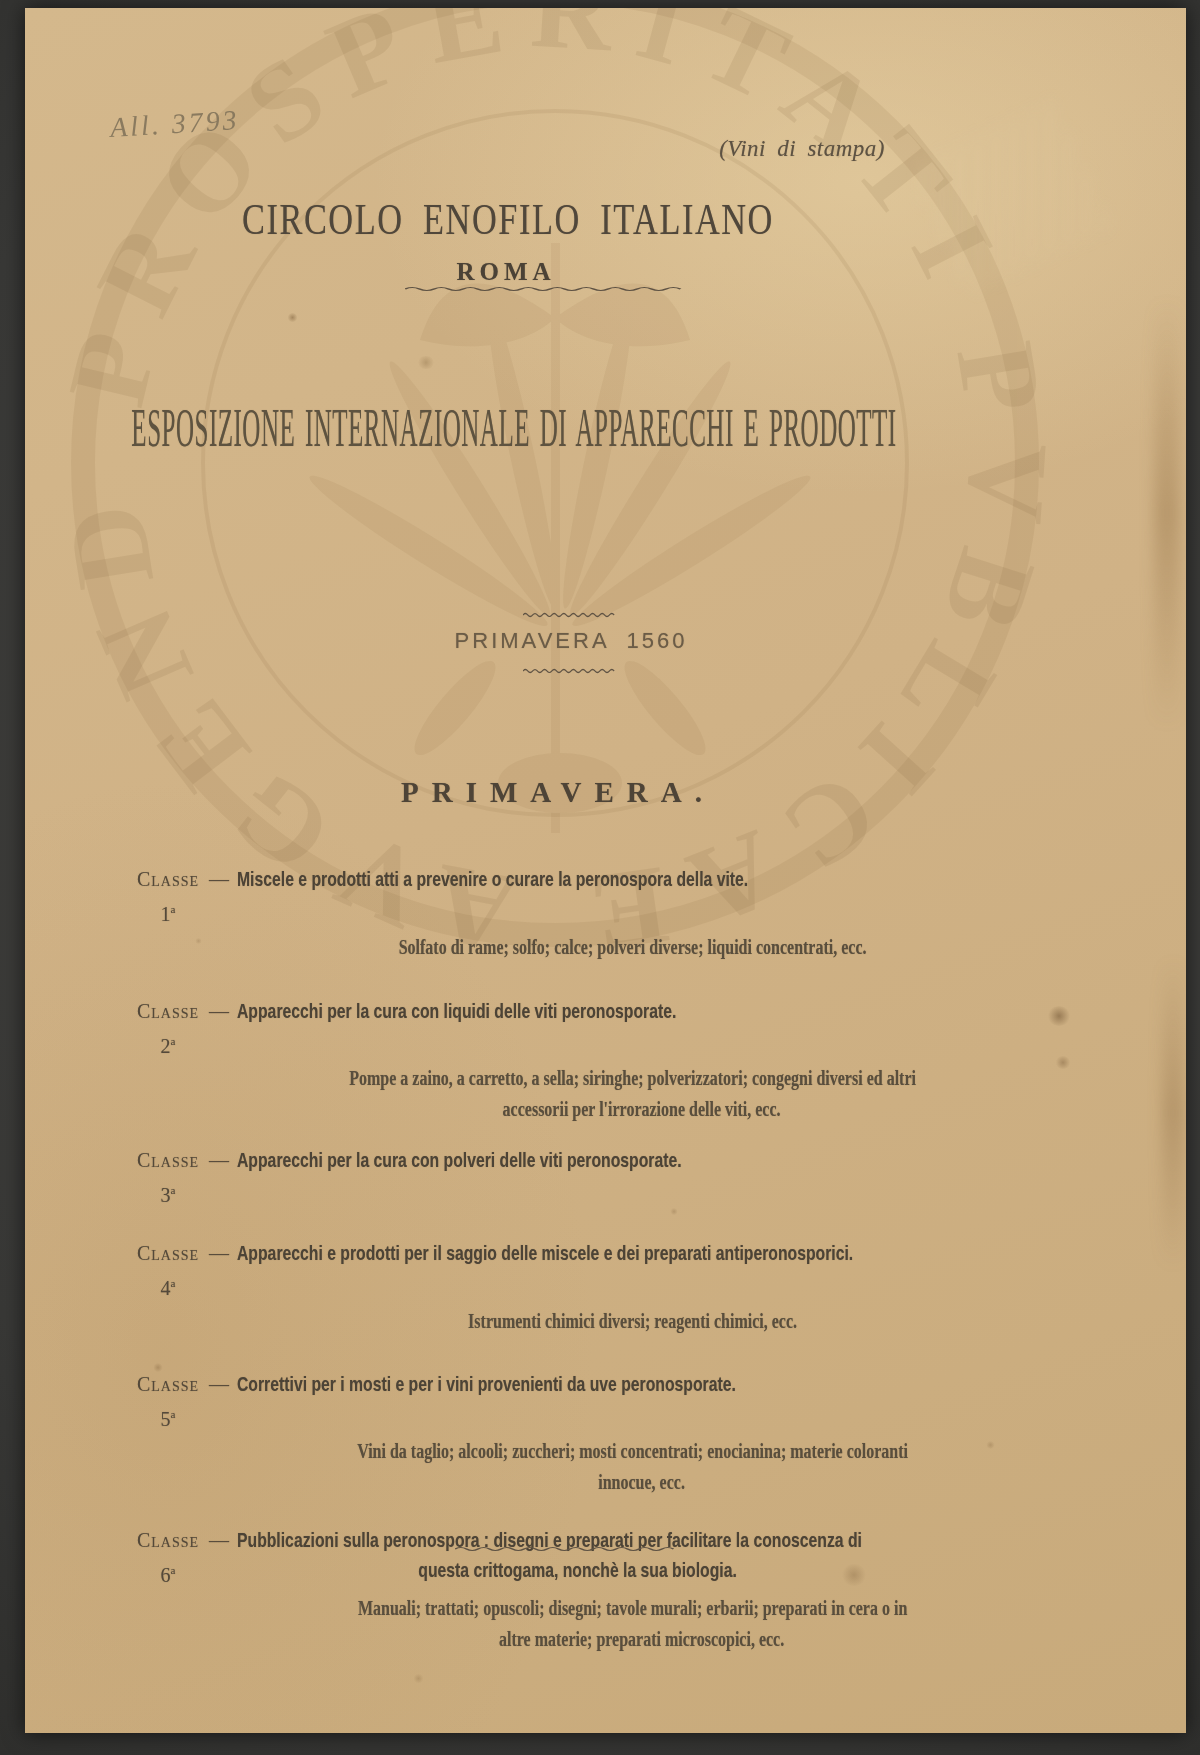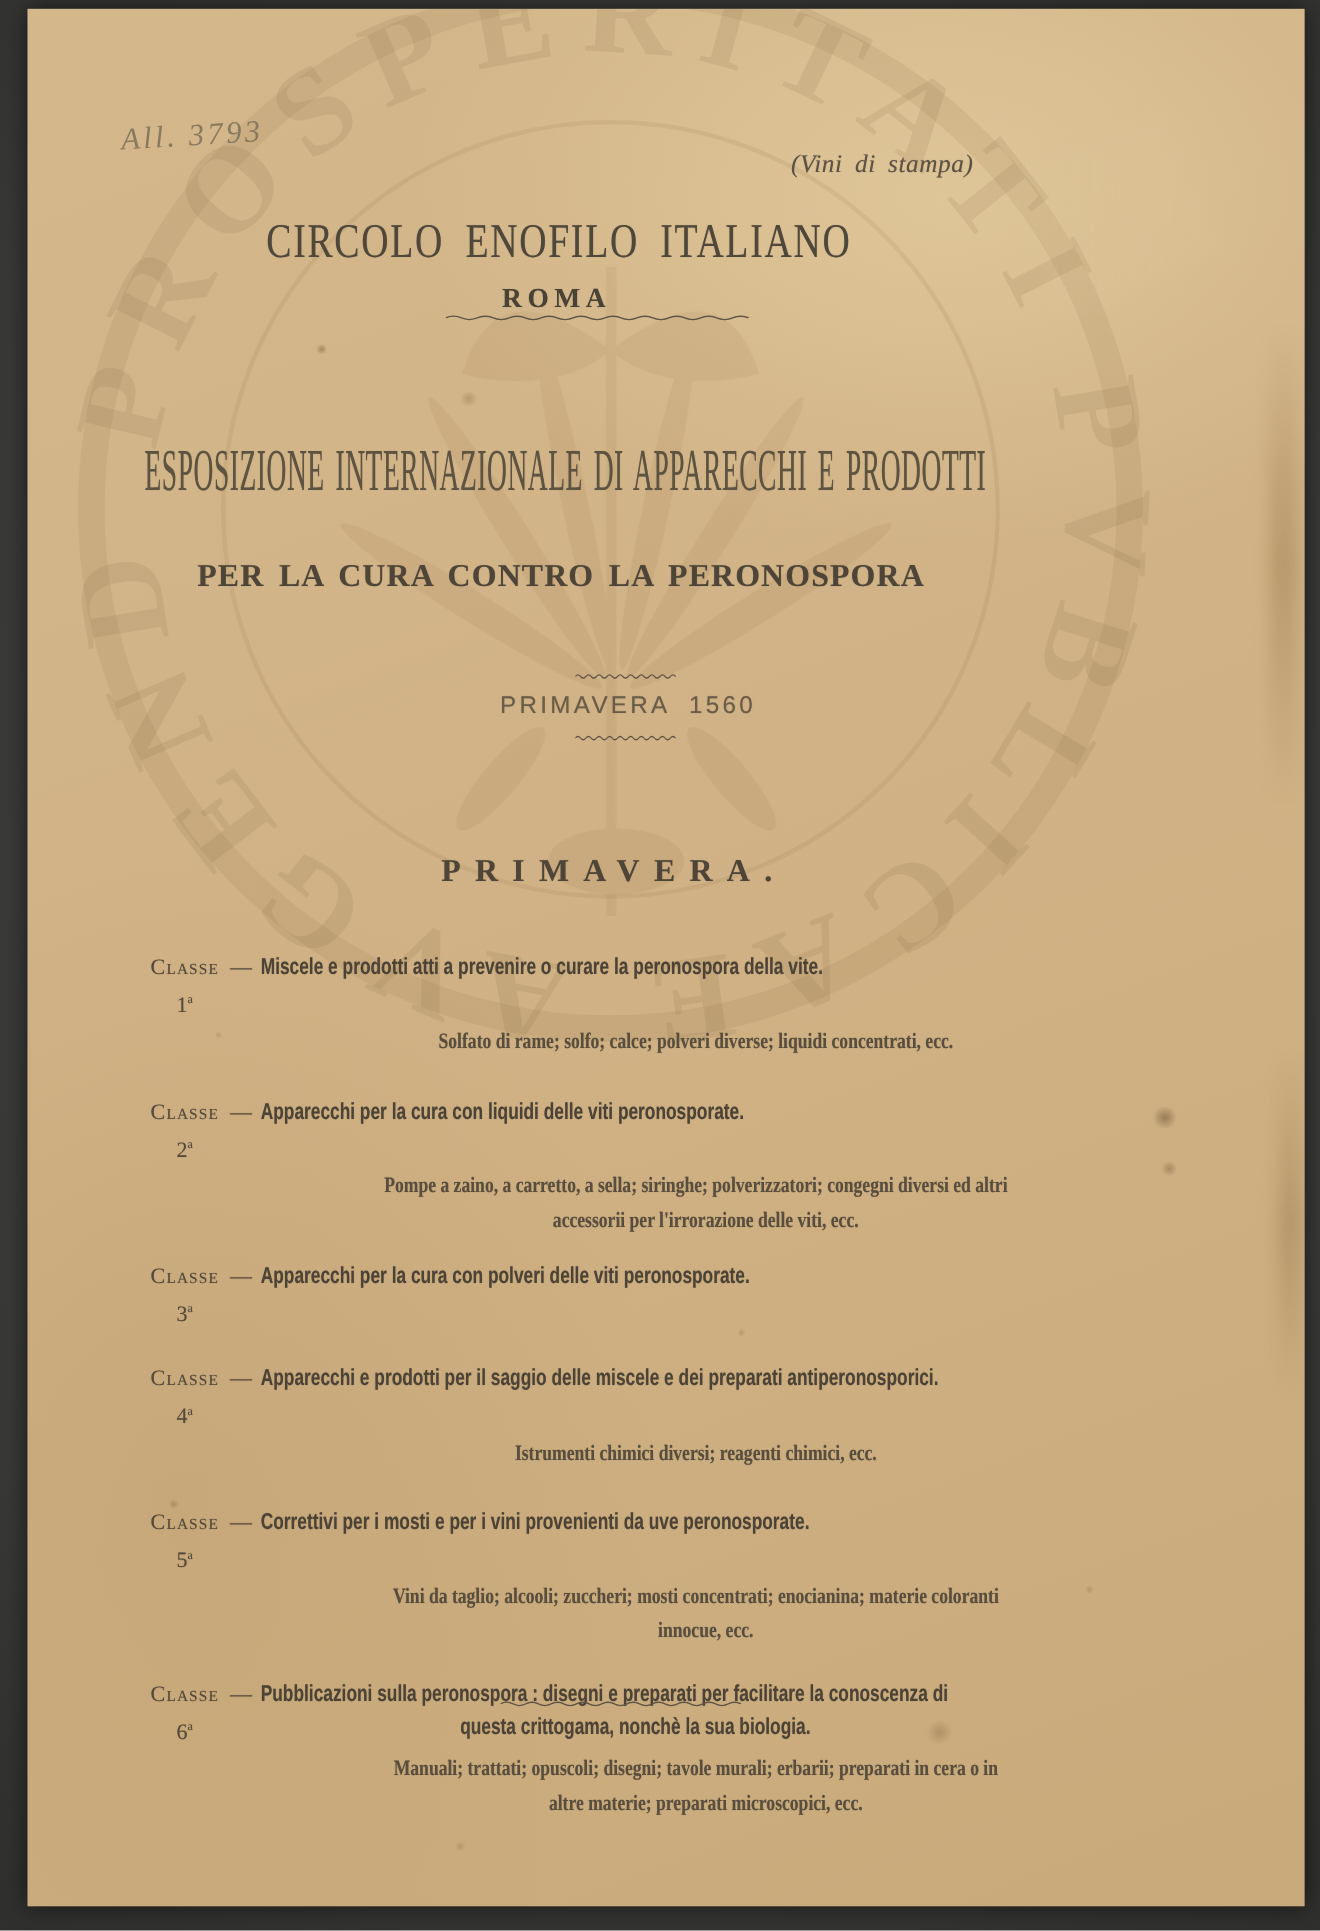--- a/index.html
+++ b/index.html
@@ -127,21 +127,20 @@
   <h2 class="abs city ink">ROMA</h2>
 
   <div class="wavy d1">
     <svg viewBox="0 0 120 6" preserveAspectRatio="none">
         <path d="M0 3 q3 -3 6 0 t6 0 t6 0 t6 0 t6 0 t6 0 t6 0 t6 0 t6 0 t6 0 t6 0 t6 0 t6 0 t6 0 t6 0 t6 0 t6 0 t6 0 t6 0" stroke="#5f5344" stroke-width="1.1" fill="none"></path>
       </svg>
   </div>
 
   <div class="abs expo ink"><span>ESPOSIZIONE INTERNAZIONALE DI APPARECCHI E PRODOTTI</span></div>
 
-  <div class="abs sub ink">PER LA CURA CONTRO LA PERONOSPORA</div>
 
   <div class="wavy d2">
     <svg viewBox="0 0 120 6" preserveAspectRatio="none">
         <path d="M0 3 q3 -3 6 0 t6 0 t6 0 t6 0 t6 0 t6 0 t6 0 t6 0 t6 0 t6 0 t6 0 t6 0 t6 0 t6 0 t6 0 t6 0 t6 0 t6 0 t6 0" stroke="#5f5344" stroke-width="1.2" fill="none"></path>
       </svg>
   </div>
 
   <div class="abs season ink">PRIMAVERA 1560</div>
 
   <div class="wavy d3">

